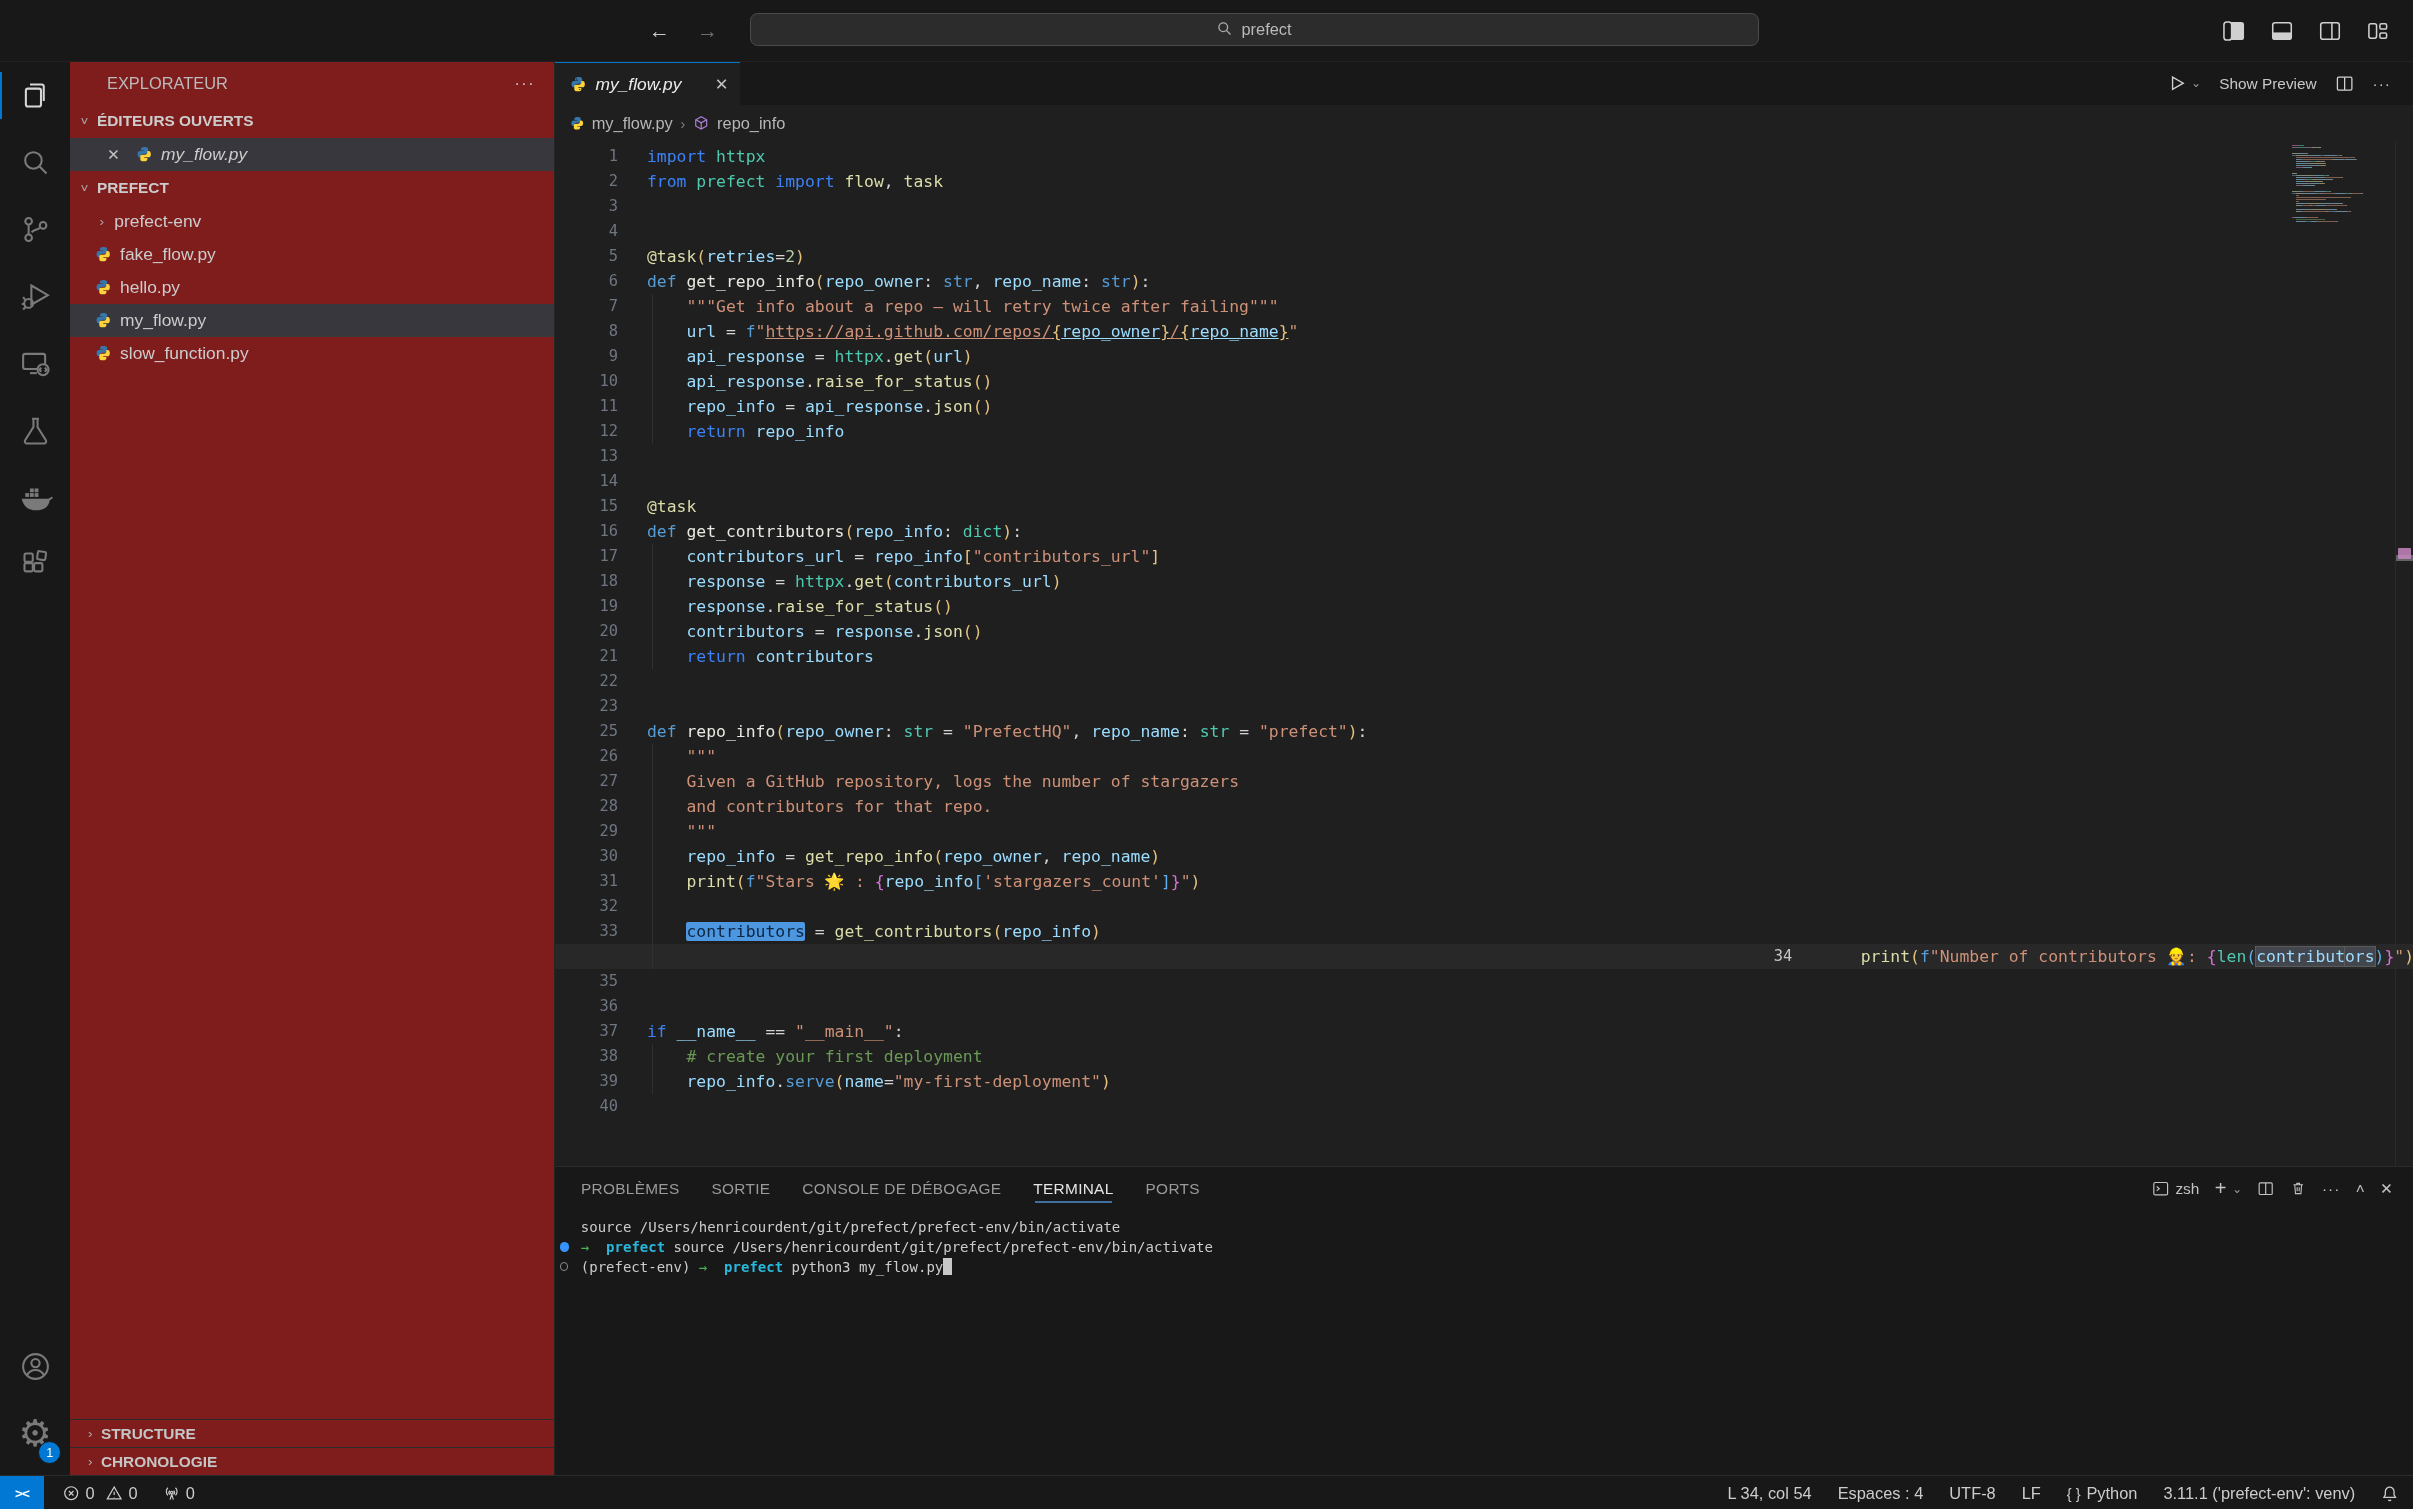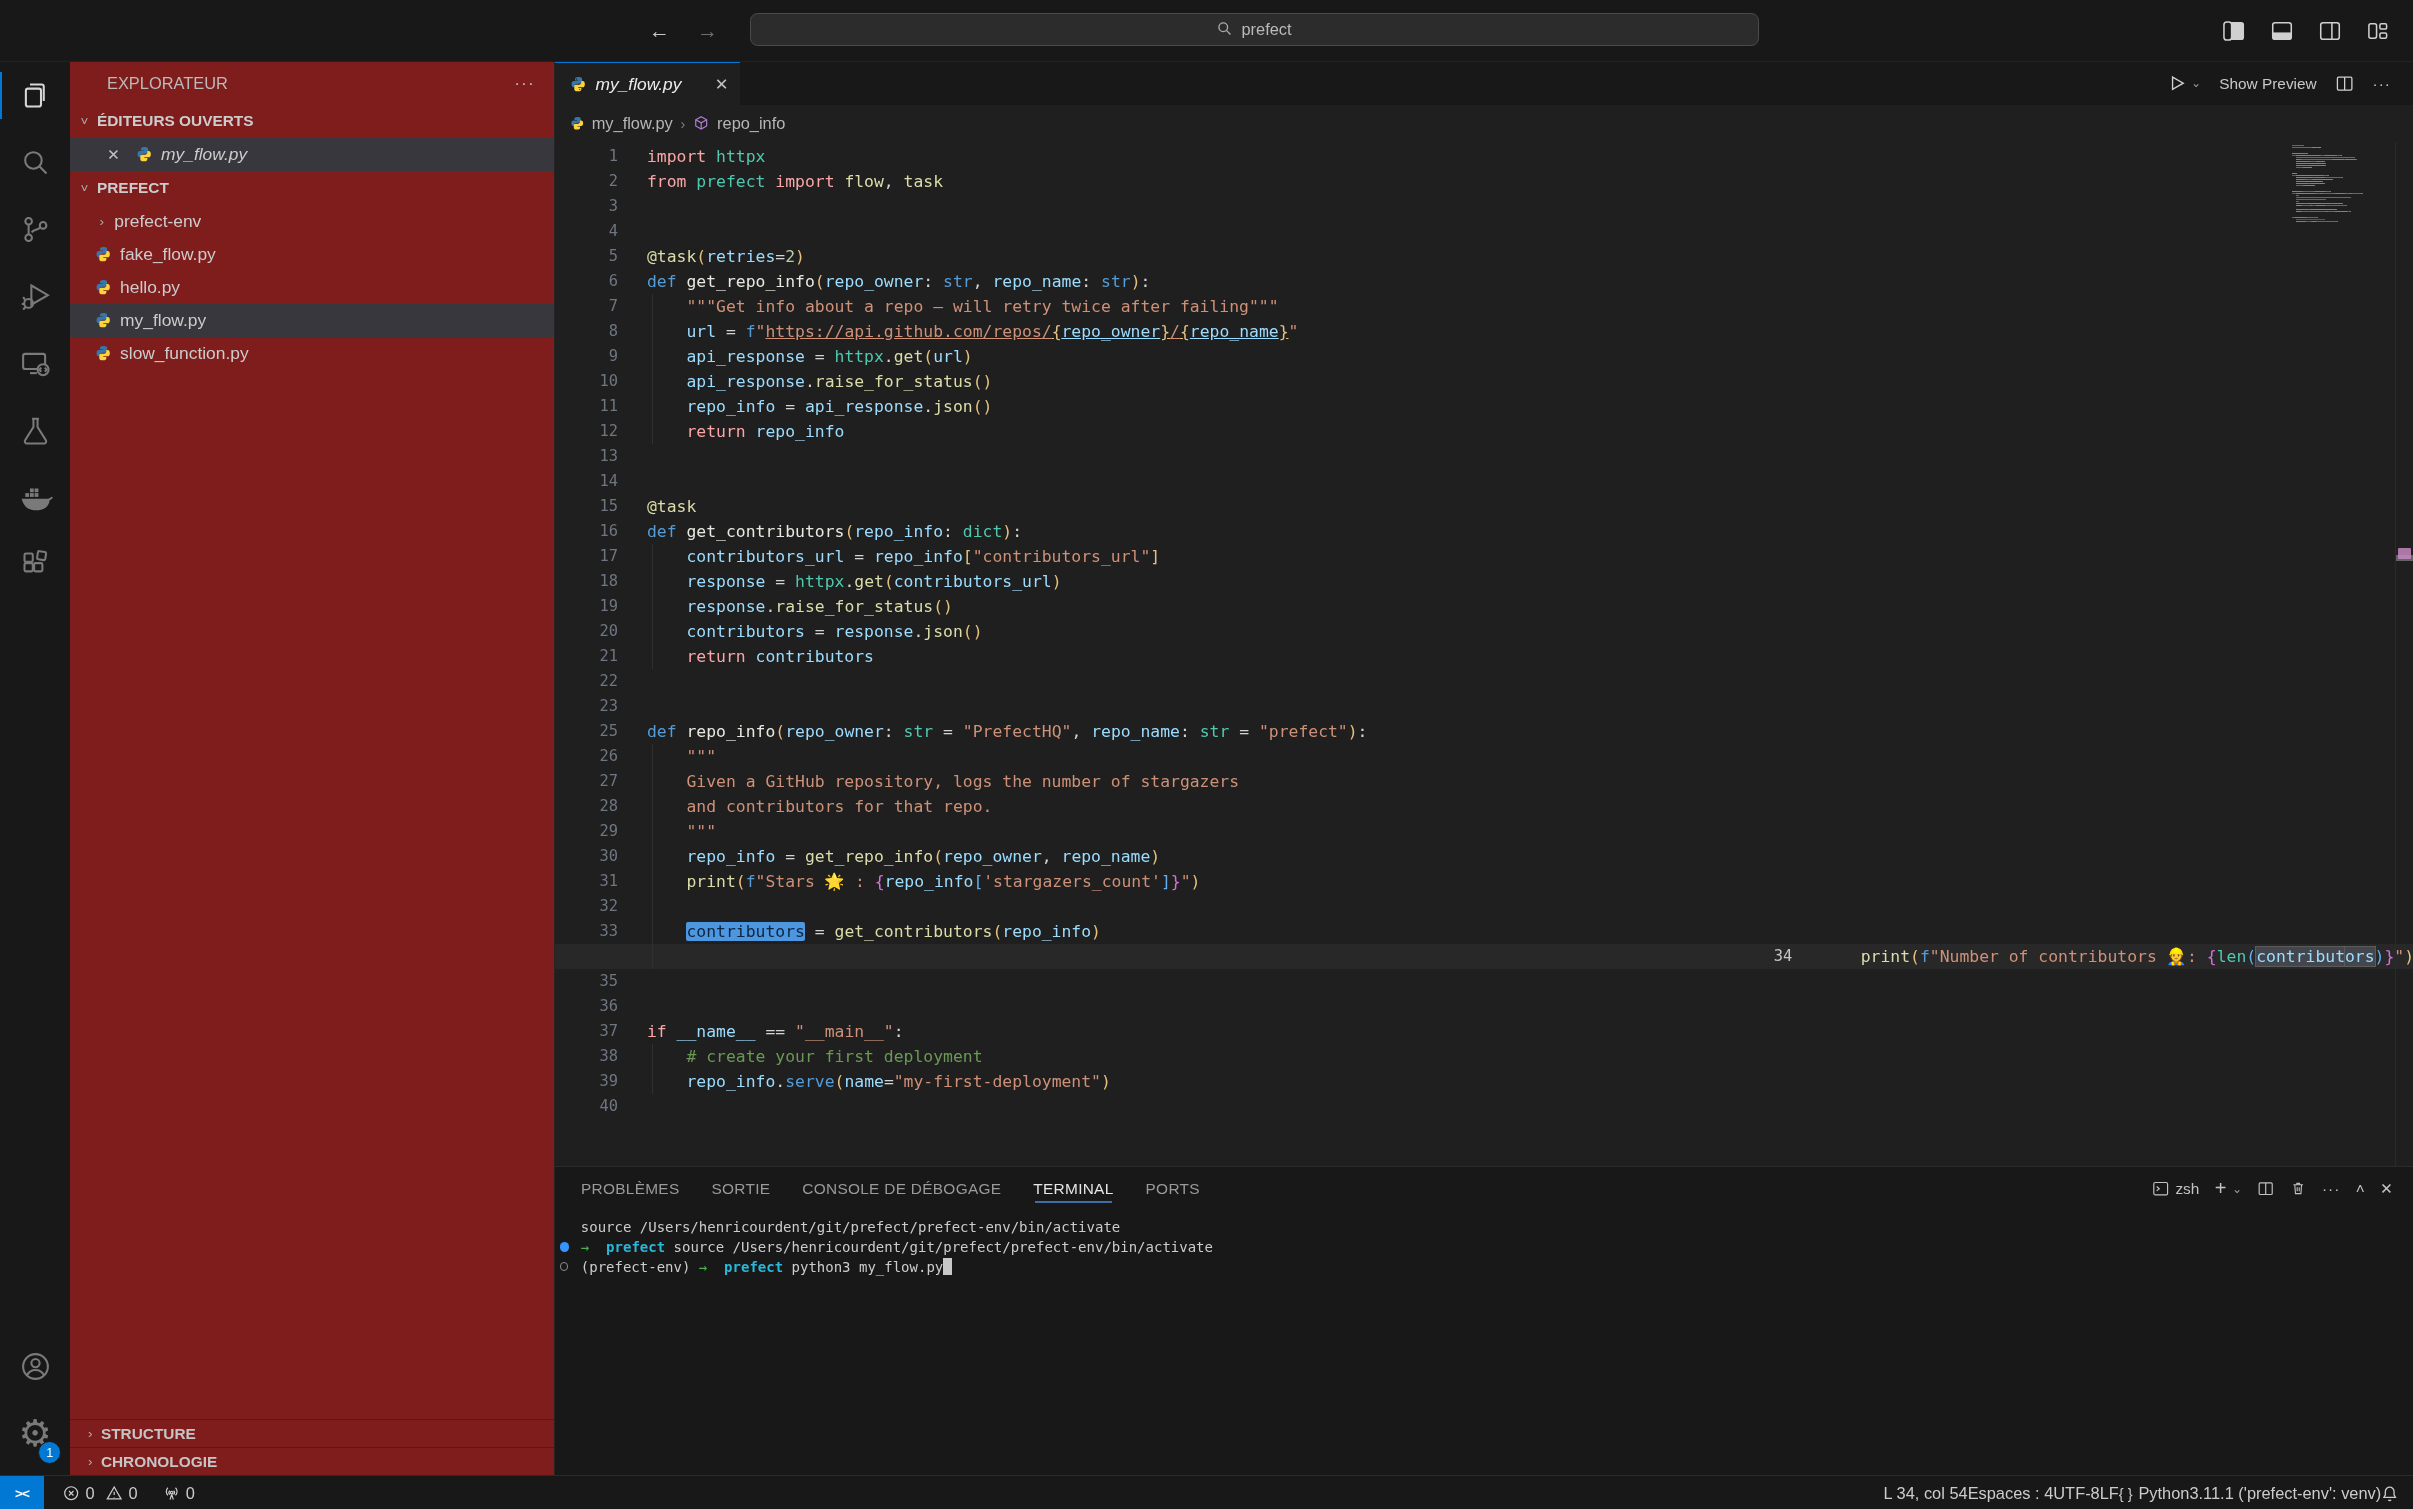--- a/index.html
+++ b/index.html
@@ -49,21 +49,21 @@
   .bc-sep{color:#808080;font-size:14.5px;}
   
   .codearea{height:1024px;position:relative;overflow:hidden;flex:none;}
   .code{position:absolute;left:0;top:1.9px;right:0;font-family:"DejaVu Sans Mono",monospace;font-size:16.4px;line-height:25px;}
   .line{display:flex;height:25px;position:relative;}
   .line .ln{width:92px;flex:none;text-align:right;padding-right:29px;color:#6E7681;box-sizing:border-box;font-size:15.4px;}
   .line .lc{white-space:pre;}
   .line.active{background:rgba(255,255,255,0.045);justify-content:flex-end;}
   .line.active .ln{color:#C6C6C6;}
   .line.g::before{content:"";position:absolute;left:97px;top:0;bottom:0;width:1px;background:#303031;}
-  .tk-k{color:#fca5a5}.tk-d{color:#569CD6}.tk-fd{color:#E9E9E2}.tk-fc{color:#DCDCAA}.tk-v{color:#9CDCFE}
+  .tk-k{color:#3b82f6}.tk-d{color:#569CD6}.tk-fd{color:#E9E9E2}.tk-fc{color:#DCDCAA}.tk-v{color:#9CDCFE}
   .tk-s{color:#CE9178}.tk-t{color:#4EC9B0}.tk-n{color:#B5CEA8}.tk-cm{color:#6A9955}.tk-w{color:#D4D4D4}
   .tk-b1{color:#E5C07B}.tk-b2{color:#D670D6}.tk-b3{color:#61AFEF}.tk-e{}
   .u{text-decoration:underline;}
   .sel{background:#4D96E0;color:#0E2540;border-radius:1.9px;}
   .wh{background:#43474D;box-shadow:0 0 0 1px #5B5B5B;}
   .cursor{display:inline-block;width:1.9px;height:19.3px;background:#AEAFAD;vertical-align:middle;margin:0 -1px;}
   .minimap{position:absolute;top:2.9px;right:51px;width:71px;}
   .mrow{height:2px;display:flex;}
   .mrow span{height:1.6px;display:block;}
   .ovr-sep{position:absolute;top:0;bottom:0;right:18.3px;width:1px;background:#2A2A2A;}
@@ -84,21 +84,21 @@
   .circle-gray{width:8.7px;height:8.7px;border-radius:50%;border:1.4px solid #8A8A8A;box-sizing:border-box;}
   .ttext{white-space:pre;}
   .tw{color:#CCCCCC}.tg{color:#4CAF50}.tc{color:#29B8DB;font-weight:bold}
   .tcur{display:inline-block;width:8.7px;height:16.4px;background:#C8C8C8;vertical-align:text-bottom;}
   
   .statusbar{height:35px;background:#181818;border-top:1px solid #2B2B2B;display:flex;align-items:center;
              font-size:16.4px;color:#CCCCCC;flex:none;}
   .sb-remote{width:44px;height:100%;background:#0078D4;color:#FFFFFF;display:flex;align-items:center;justify-content:center;
              font-size:13.5px;font-weight:bold;letter-spacing:-1px;}
   .sb-item{display:flex;align-items:center;gap:5.8px;margin-left:19.3px;}
-  .sb-right{margin-left:auto;display:flex;align-items:center;padding-right:15.4px;justify-content:flex-end;}
+  .sb-right{margin-left:auto;display:flex;align-items:center;gap:26px;padding-right:15.4px;justify-content:flex-end;}
   .sb-right .sb-item{margin-left:0;}
   svg{display:block;}
 </style>
 </head>
 <body>
 
 <div id="app">
 
   <div class="titlebar">
     <div class="nav-arrows">

